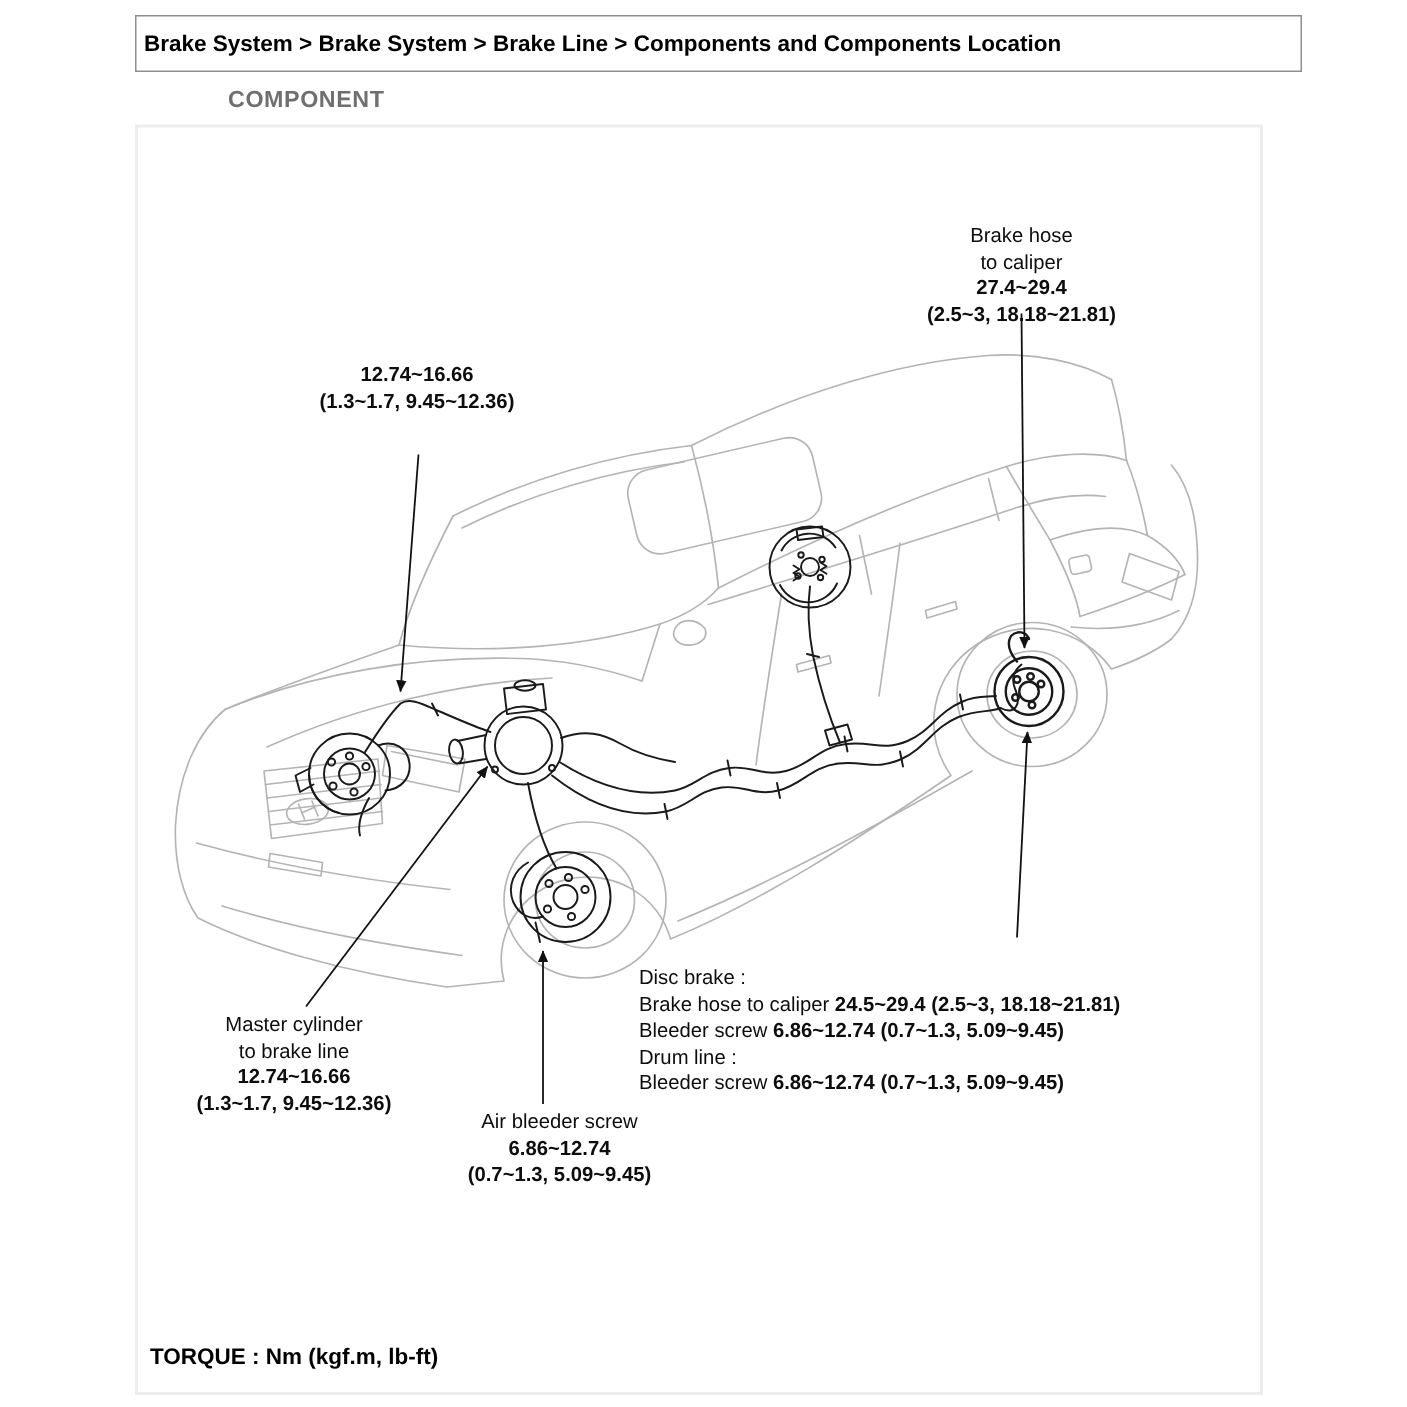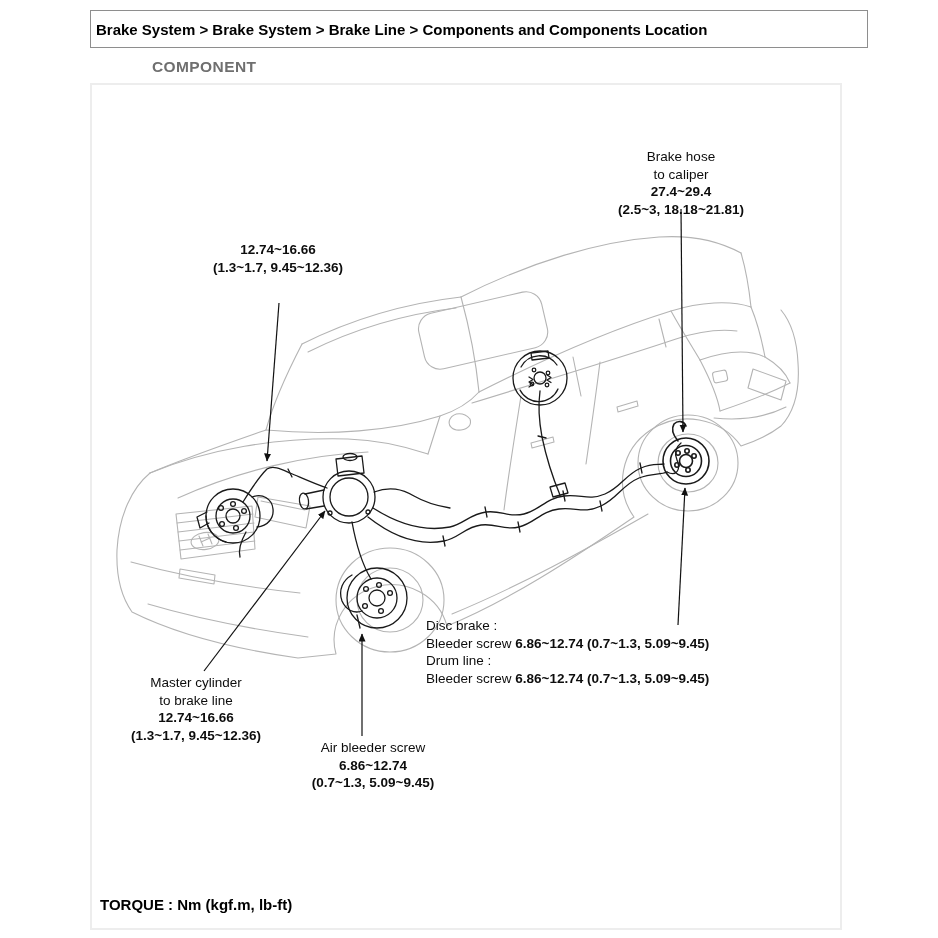--- a/index.html
+++ b/index.html
@@ -13,21 +13,21 @@
   .figure-box{position:absolute;left:90px;top:83px;width:752px;height:847px;
         box-sizing:border-box;border:2px solid #ededed;background:#fff;}
   .diagram-svg{position:absolute;left:0;top:0;width:938px;height:938px;}
   .ann{position:absolute;text-align:center;font-size:13.5px;line-height:17.5px;color:#0d0d0d;}
   .ann div{white-space:nowrap;}
   .b{font-weight:bold;}
   .ann-hose-caliper{left:581px;top:148px;width:200px;}
   .ann-line-hose{left:168px;top:241px;width:220px;}
   .ann-master{left:96px;top:674px;width:200px;}
   .ann-air{left:273px;top:739px;width:200px;}
-  .spec-block{position:absolute;left:426px;top:617px;width:412px;text-align:left;
+  .spec-block{position:absolute;left:426px;top:643px;width:412px;text-align:left;
         font-size:13.5px;line-height:17.6px;color:#0d0d0d;}
   .spec-block div{white-space:nowrap;}
   .torque-note{position:absolute;left:100px;top:896px;font-size:15px;font-weight:bold;}
 </style>
 </head>
 <body>
 
 <div class="page">
 
   <div class="breadcrumb-box">
@@ -233,20 +233,21 @@
   </div>
 
   <div class="ann ann-air">
     <div>Air bleeder screw</div>
     <div class="b">6.86~12.74</div>
     <div class="b">(0.7~1.3, 5.09~9.45)</div>
   </div>
 
   <div class="spec-block">
     <div>Disc brake :</div>
+    <div><span>Brake hose to caliper </span><span class="b">24.5~29.4 (2.5~3, 18.18~21.81)</span></div>
     <div><span>Bleeder screw </span><span class="b">6.86~12.74 (0.7~1.3, 5.09~9.45)</span></div>
     <div>Drum line :</div>
     <div><span>Bleeder screw </span><span class="b">6.86~12.74 (0.7~1.3, 5.09~9.45)</span></div>
   </div>
 
   <div class="torque-note">TORQUE : Nm (kgf.m, lb-ft)</div>
 
 </div>
 
 </body></html>

